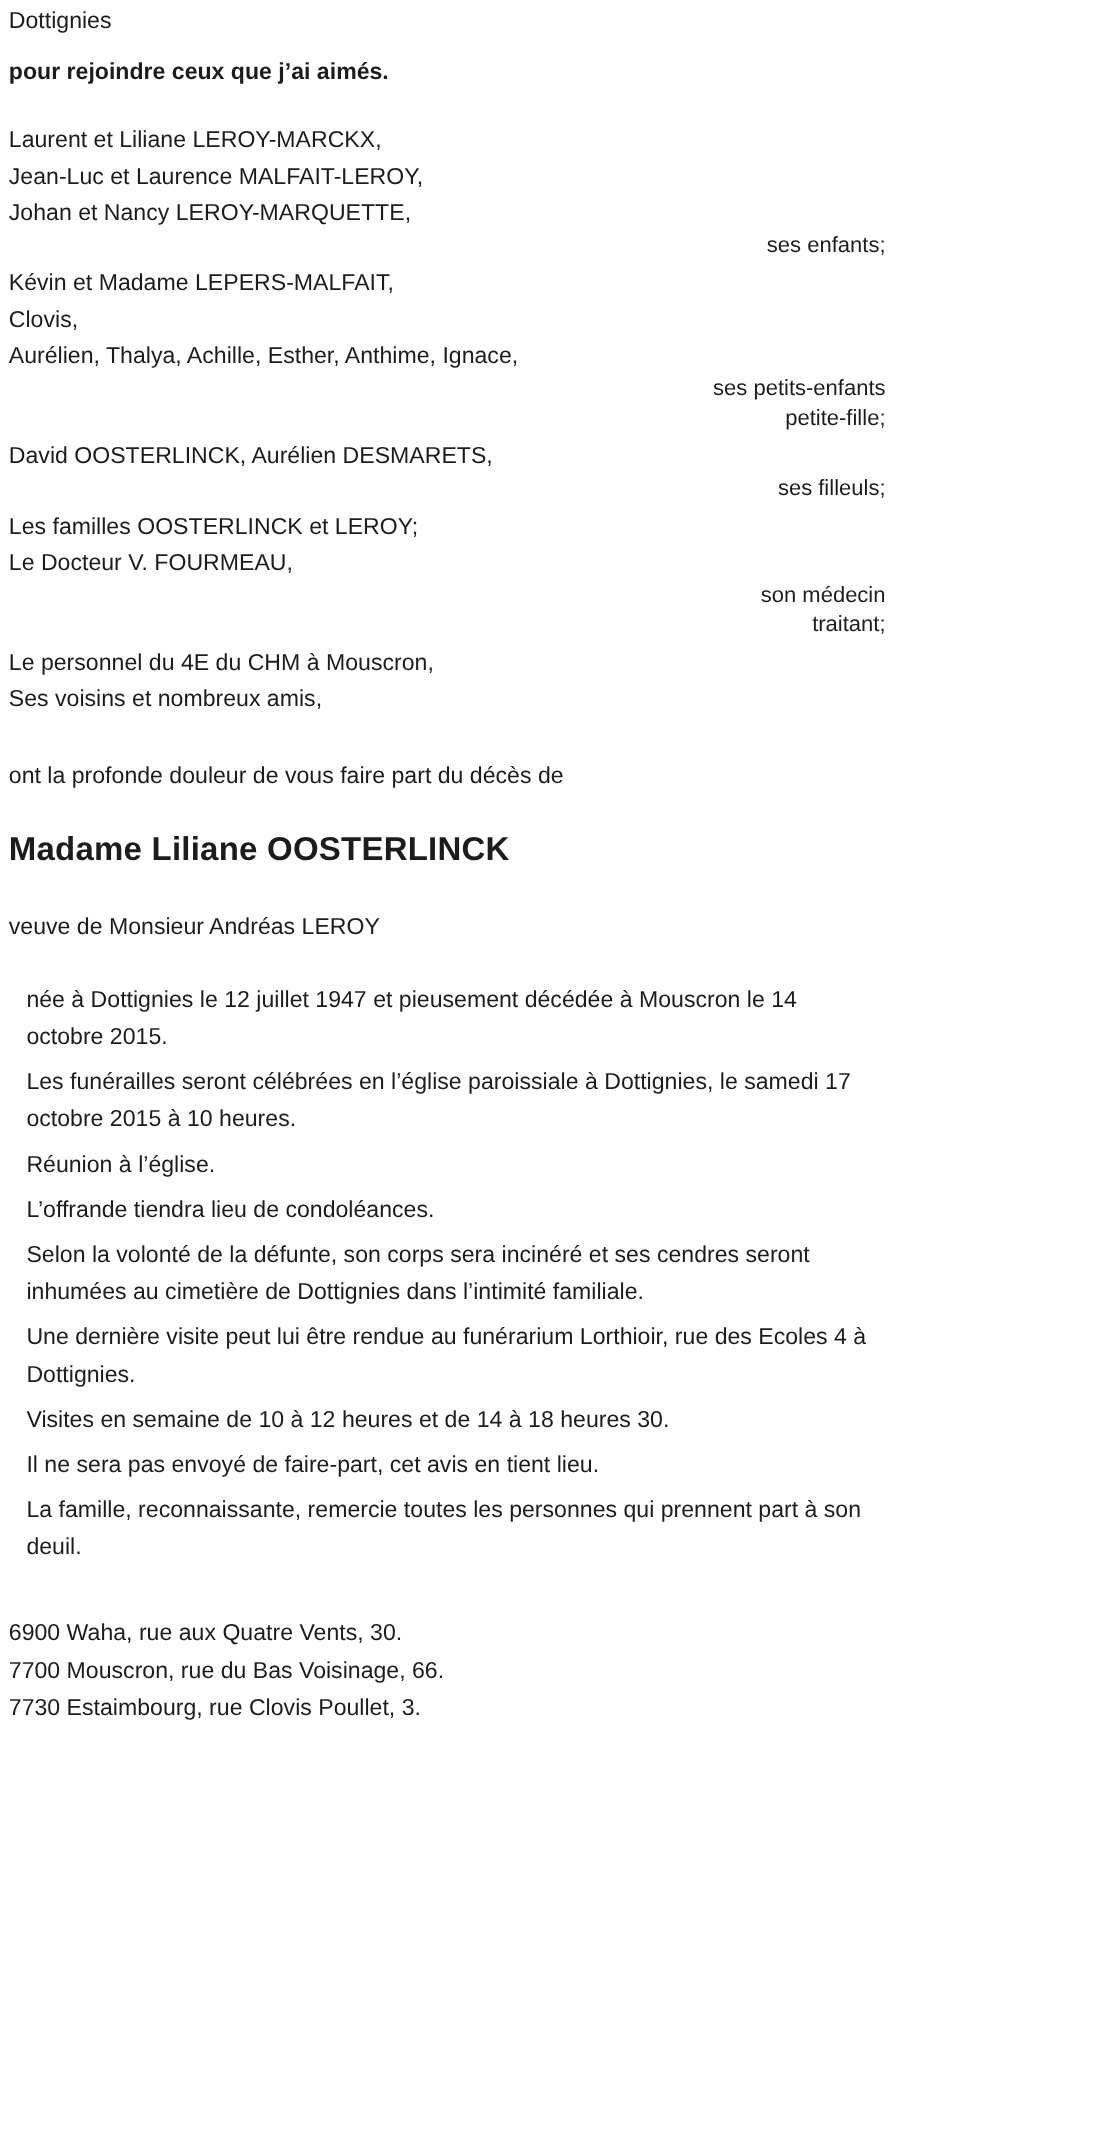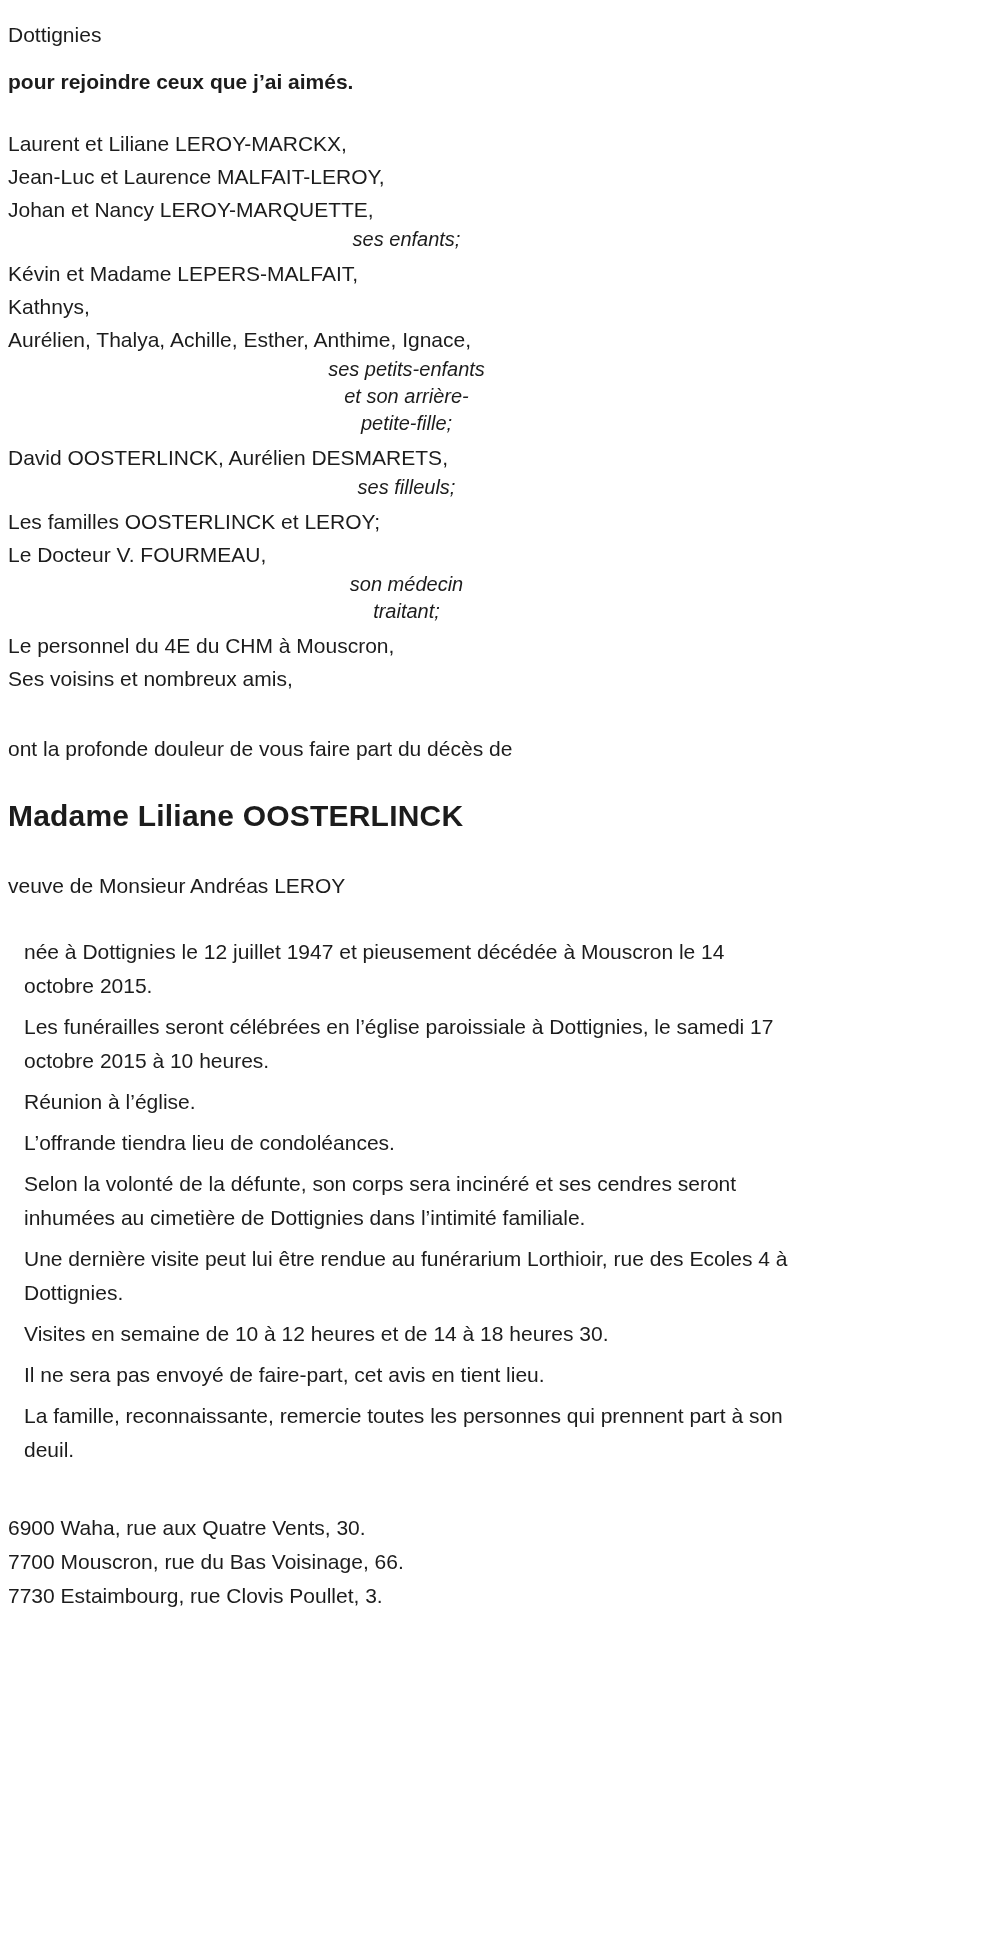--- a/index.html
+++ b/index.html
@@ -10,21 +10,21 @@
   body {
     font-family: "Liberation Sans", "DejaVu Sans", sans-serif;
     color: #1c1c1c;
     -webkit-font-smoothing: antialiased;
   }
   .page {
     position: relative;
     width: 1000px;
     height: 1936px;
     box-sizing: border-box;
-    padding: 20px 0 0 8px;
+    padding: 4px 0 0 8px;
     background: #ffffff;
     overflow: hidden;
   }
   .content {
     width: 797px;
   }
   .city {
     font-size: 21px;
     line-height: 30px;
   }
@@ -42,22 +42,21 @@
   .group {
     margin-bottom: 4px;
   }
   .name-line {
     font-size: 21px;
     line-height: 33px;
   }
   .relation {
     font-size: 20px;
     line-height: 27px;
-    font-style: italic;
-    text-align: center;
+    text-align: right;
   }
   .announce {
     margin: 37px 0 0 0;
     font-size: 21px;
     line-height: 34px;
   }
   .deceased {
     margin: 30px 0 0 0;
     font-size: 30px;
     line-height: 40px;
@@ -102,24 +101,23 @@
 
       <div class="group">
         <div class="name-line">Laurent et Liliane LEROY-MARCKX,</div>
         <div class="name-line">Jean-Luc et Laurence MALFAIT-LEROY,</div>
         <div class="name-line">Johan et Nancy LEROY-MARQUETTE,</div>
         <div class="relation">ses enfants;</div>
       </div>
 
       <div class="group">
         <div class="name-line">Kévin et Madame LEPERS-MALFAIT,</div>
-        <div class="name-line">Kathnys,</div>
+        <div class="name-line">Clovis,</div>
         <div class="name-line">Aurélien, Thalya, Achille, Esther, Anthime, Ignace,</div>
         <div class="relation">ses petits-enfants</div>
-        <div class="relation">et son arrière-</div>
         <div class="relation">petite-fille;</div>
       </div>
 
       <div class="group">
         <div class="name-line">David OOSTERLINCK, Aurélien DESMARETS,</div>
         <div class="relation">ses filleuls;</div>
       </div>
 
       <div class="group">
         <div class="name-line">Les familles OOSTERLINCK et LEROY;</div>

